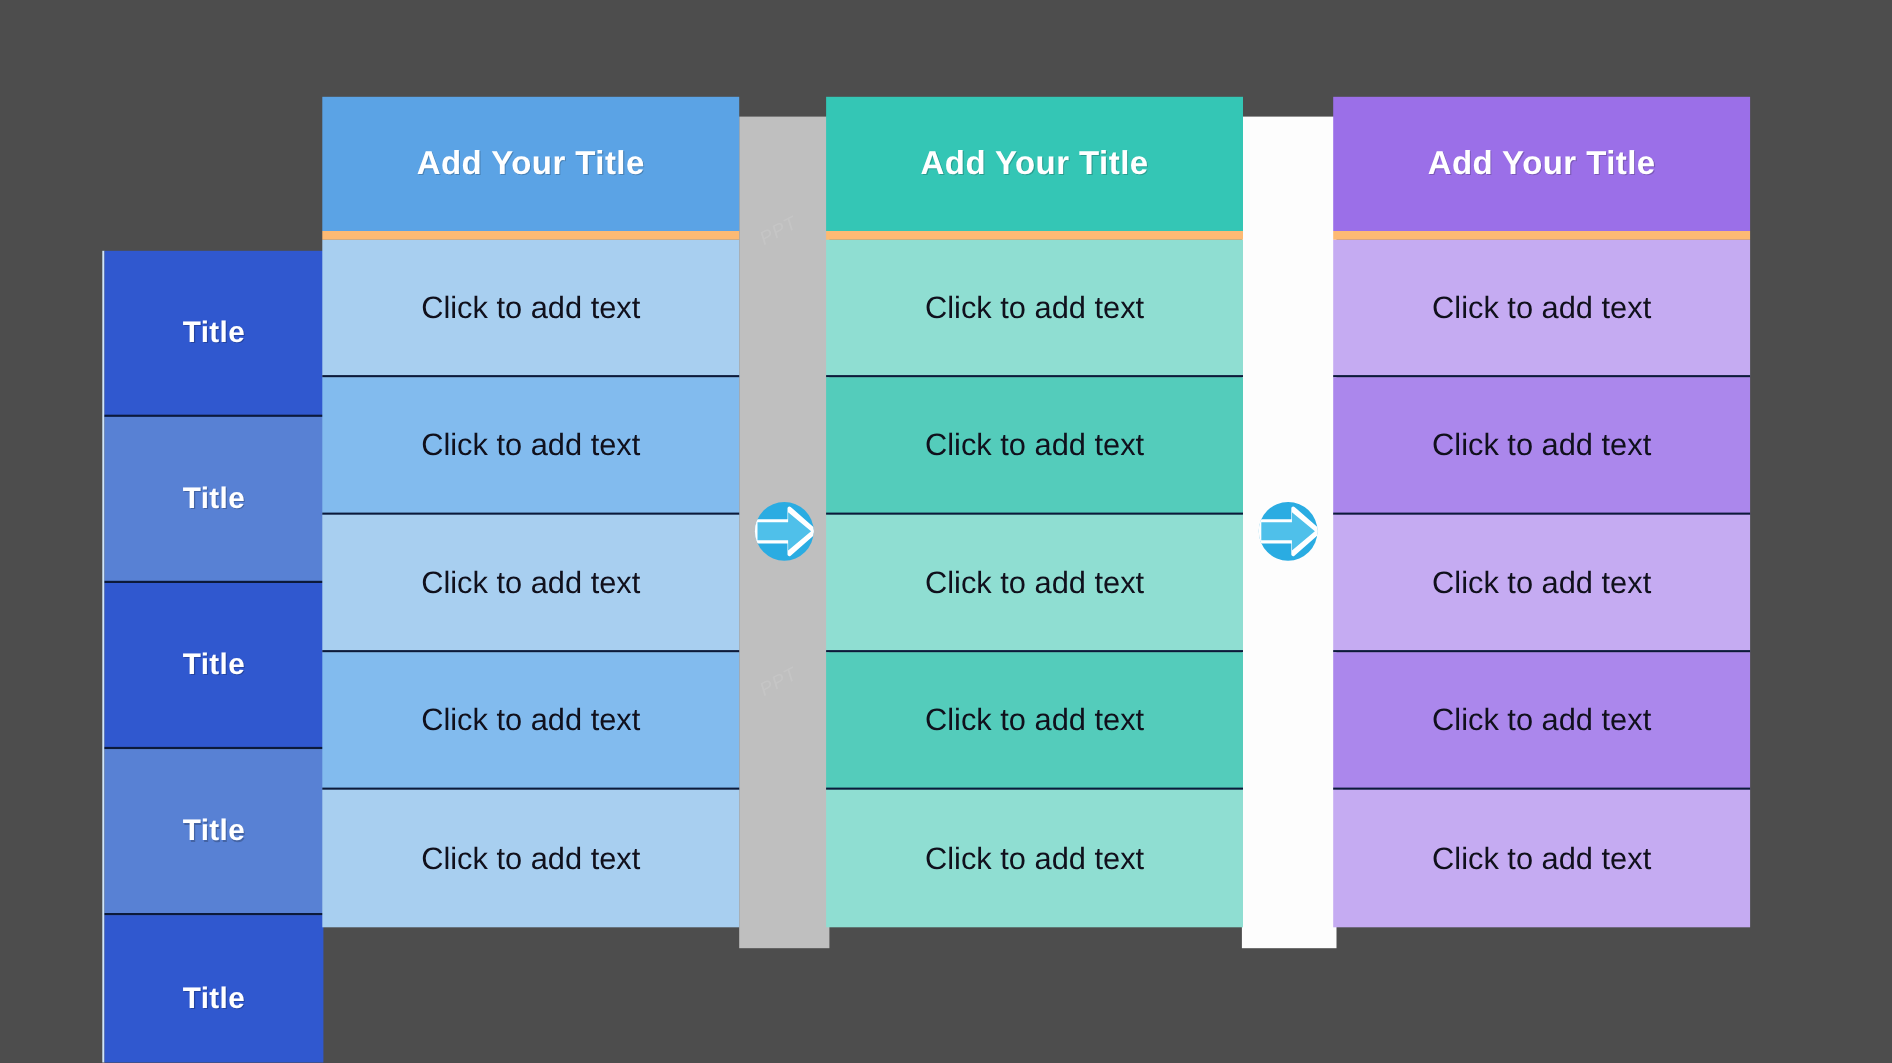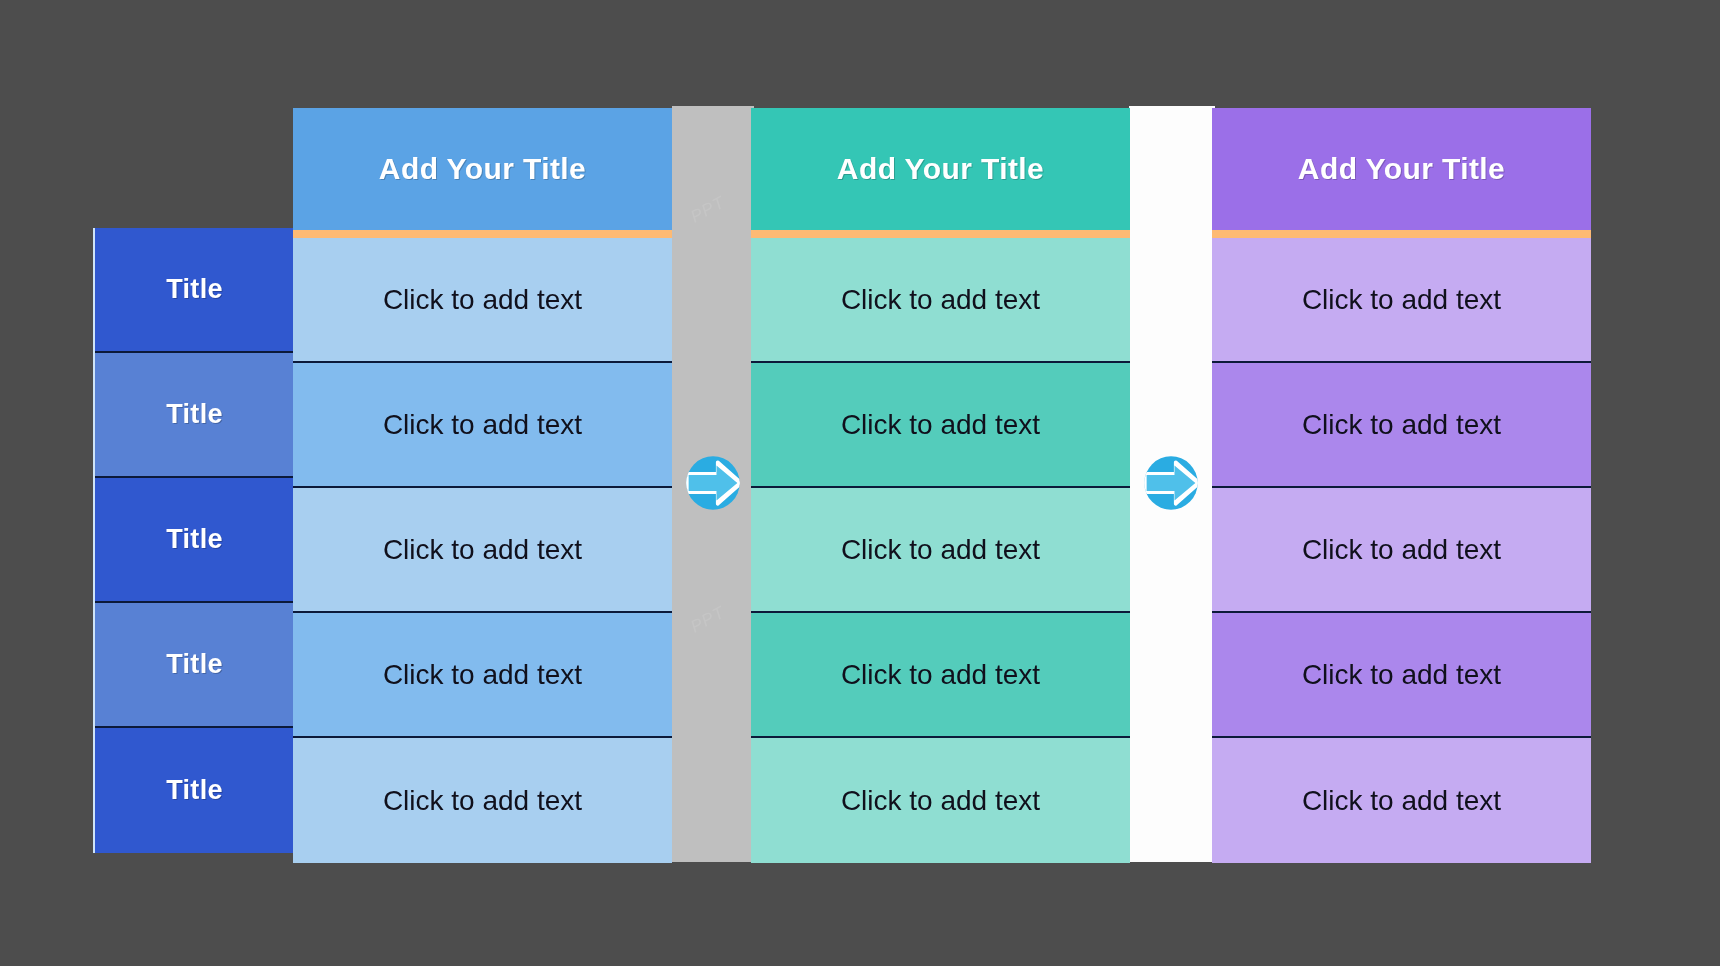--- a/index.html
+++ b/index.html
@@ -46,40 +46,40 @@
 
   
   #title-col {
     position: absolute;
     left: 93px;
     top: 228px;
     width: 199px;
     border-left: 2px solid #cfe4f7;
   }
   .title-cell {
-    height: 125px;
+    height: 151px;
     display: flex;
     align-items: center;
     justify-content: center;
     color: #ffffff;
     font-size: 27px;
     font-weight: bold;
     letter-spacing: .3px;
     text-shadow: 1px 1px 0 rgba(0,0,0,0.22);
     border-bottom: 2px solid #0c1a3a;
     box-sizing: border-box;
   }
   .title-cell.dark  { background: #3058cf; }
   .title-cell.light { background: #5881d4; }
   .title-cell:last-child { border-bottom: none; }
 
   
   .col {
     position: absolute;
-    top: 108px;
+    top: 88px;
     width: 379px;
   }
   #col-blue   { left: 293px;  }
   #col-teal   { left: 751px;  }
   #col-purple { left: 1212px; }
 
   .col-header {
     height: 122px;
     display: flex;
     align-items: center;

